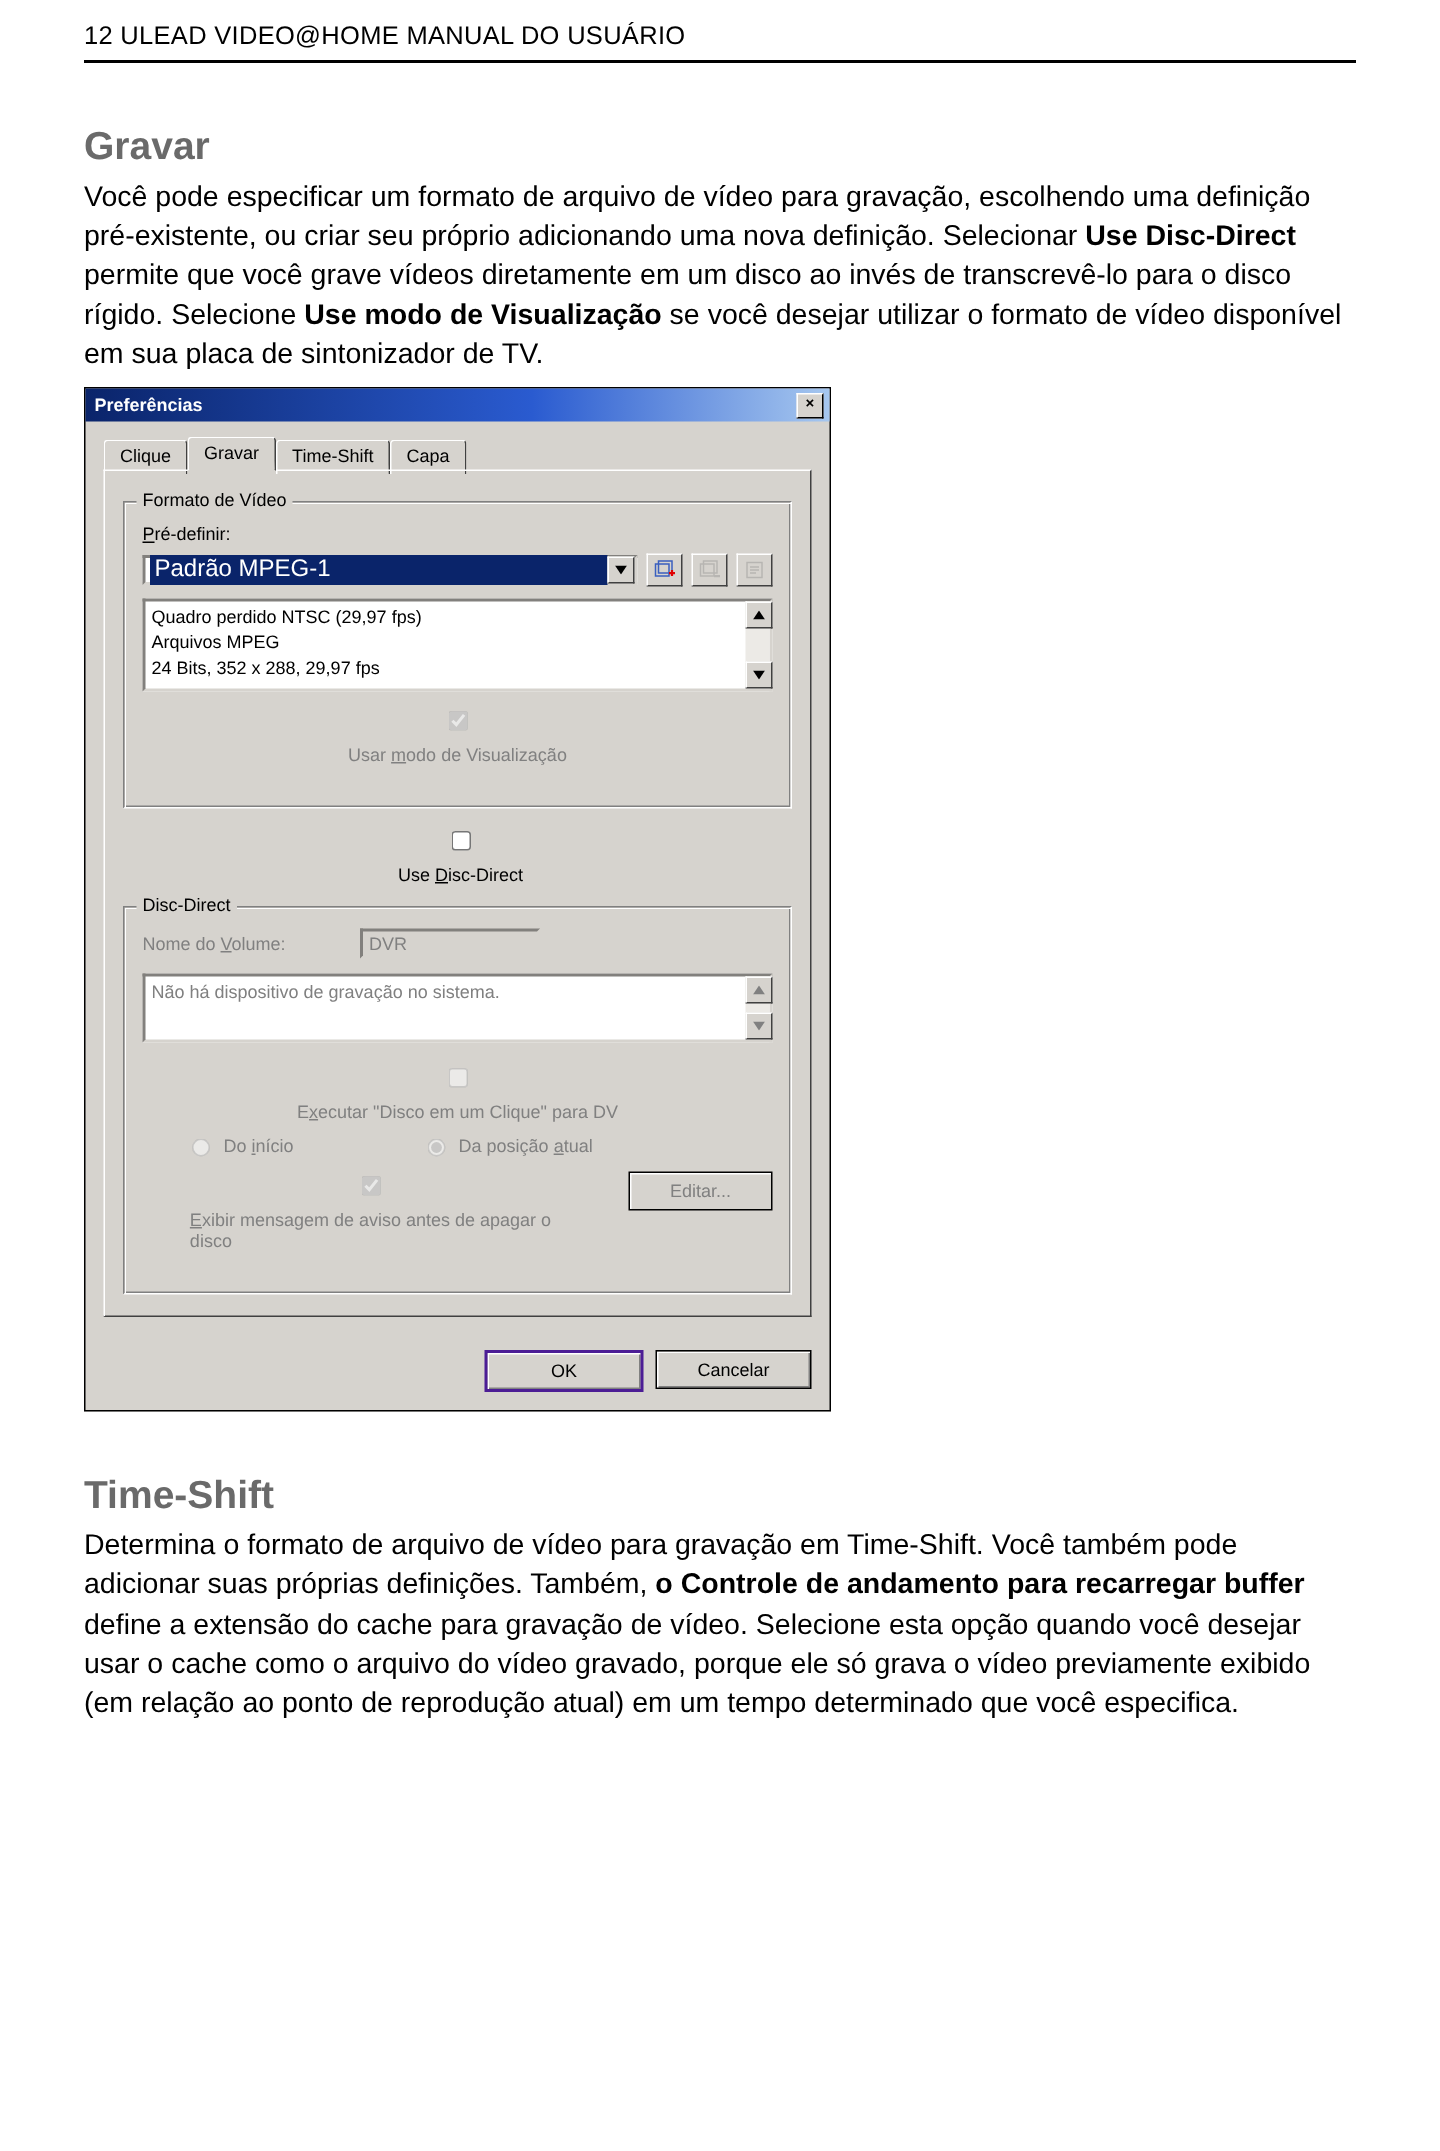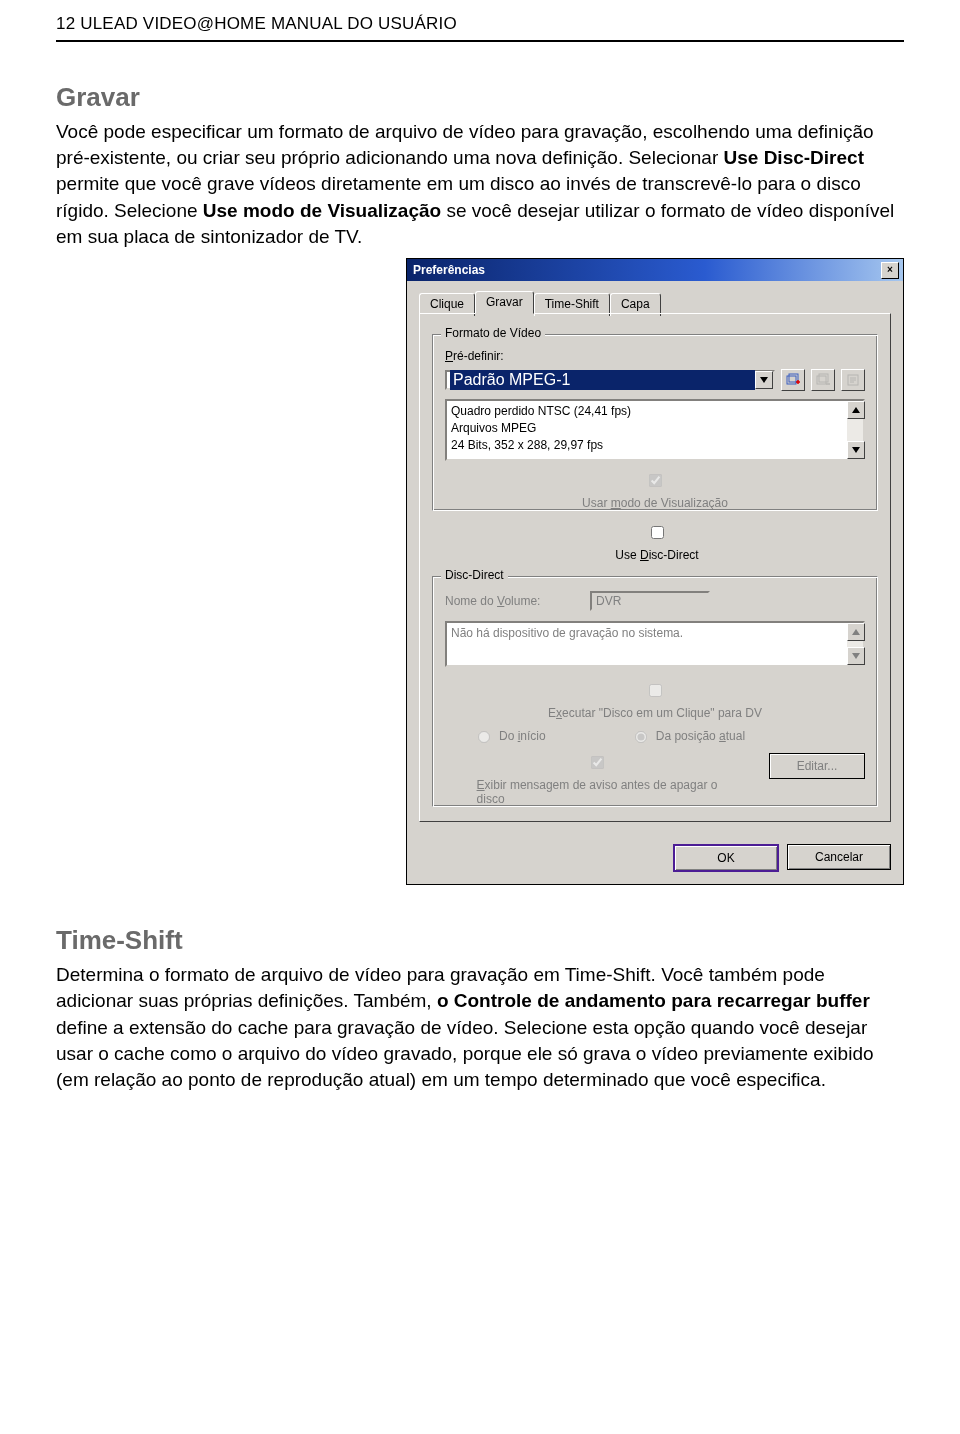--- a/index.html
+++ b/index.html
@@ -31,21 +31,21 @@
     margin: 0 0 6px 0;
   }
   p.body {
     font-size: 19px;
     line-height: 1.38;
     margin: 0 0 8px 0;
   }
   b { font-weight: 700; }
 
   
-  .dialog-wrap { display:flex; justify-content:flex-end; margin: 0 0 40px 0; }
+  .dialog-wrap { display:flex; justify-content:flex-start; margin: 0 0 40px 0; }
   .dialog {
     width: 498px;
     background: #d6d3ce;
     border: 1px solid #000;
     font-family: Tahoma, Arial, sans-serif;
     font-size: 12px;
     color: #000;
     position: relative;
     box-sizing: border-box;
   }
@@ -101,21 +101,21 @@
     padding: 14px 12px 14px 12px;
     position:relative;
     z-index:1;
   }
 
   .group {
     border: 1px solid #808080;
     border-right-color:#fff;
     border-bottom-color:#fff;
     box-shadow: inset 1px 1px 0 #fff, inset -1px -1px 0 #808080;
-    padding: 10px 12px 0 12px;
+    padding: 10px 12px 28px 12px;
     margin-top: 6px;
     position:relative;
   }
   .group-label {
     position:absolute;
     top: -9px;
     left: 8px;
     background: #d6d3ce;
     padding: 0 4px;
     font-size: 12px;
@@ -279,21 +279,21 @@
               <div class="iconbtn disabled">
                 <svg width="14" height="14" viewBox="0 0 14 14">
                   <rect x="2" y="2" width="10" height="10" fill="none" stroke="#808080" stroke-width="1"></rect>
                   <path d="M4 5 h6 M4 7 h6 M4 9 h4" stroke="#808080" stroke-width="1"></path>
                 </svg>
               </div>
             </div>
 
             <div class="listbox">
               <div class="lines">
-                <div>Quadro perdido NTSC (24,41 fps)</div>
+                <div>Quadro perdido NTSC (29,97 fps)</div>
                 <div>Arquivos MPEG</div>
                 <div>24 Bits, 352 x 288, 29,97 fps</div>
               </div>
               <div class="scrollbar">
                 <div class="sb-btn">
                     <svg viewBox="0 0 8 6">
                       <path d="M4 0 L8 6 H0 Z" fill="#000"></path>
                     </svg>
                   </div>
                 <div class="sb-btn">

